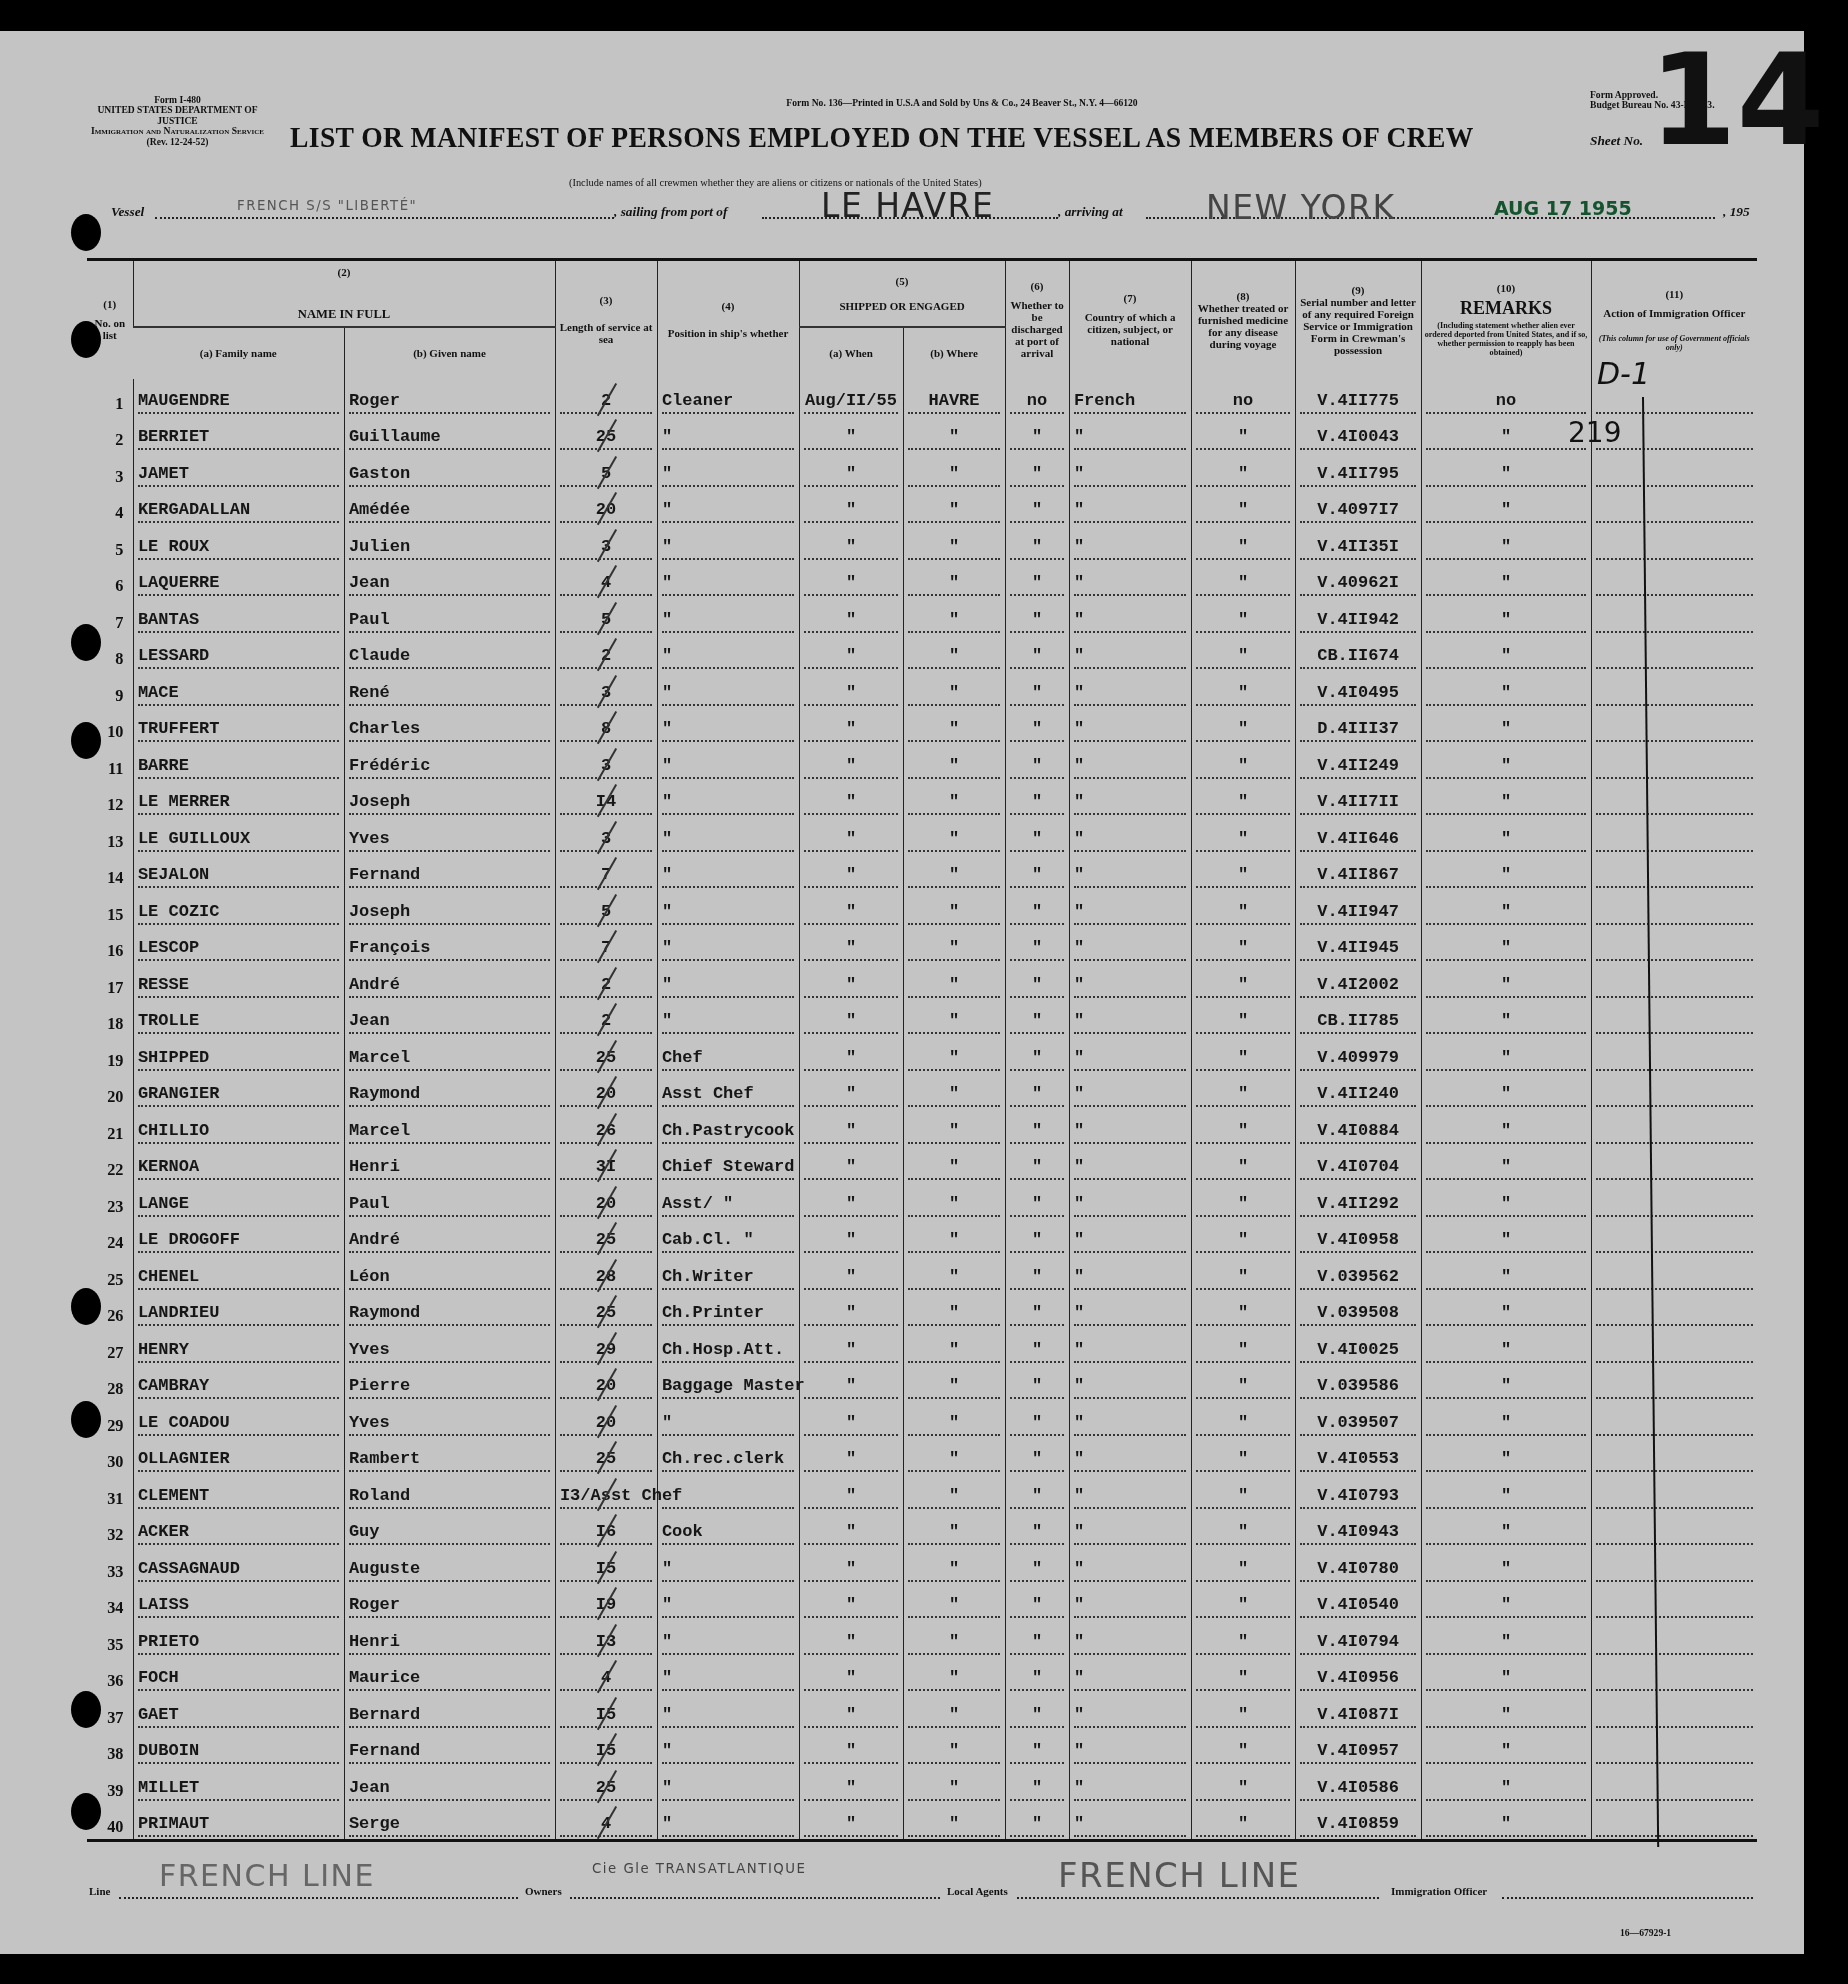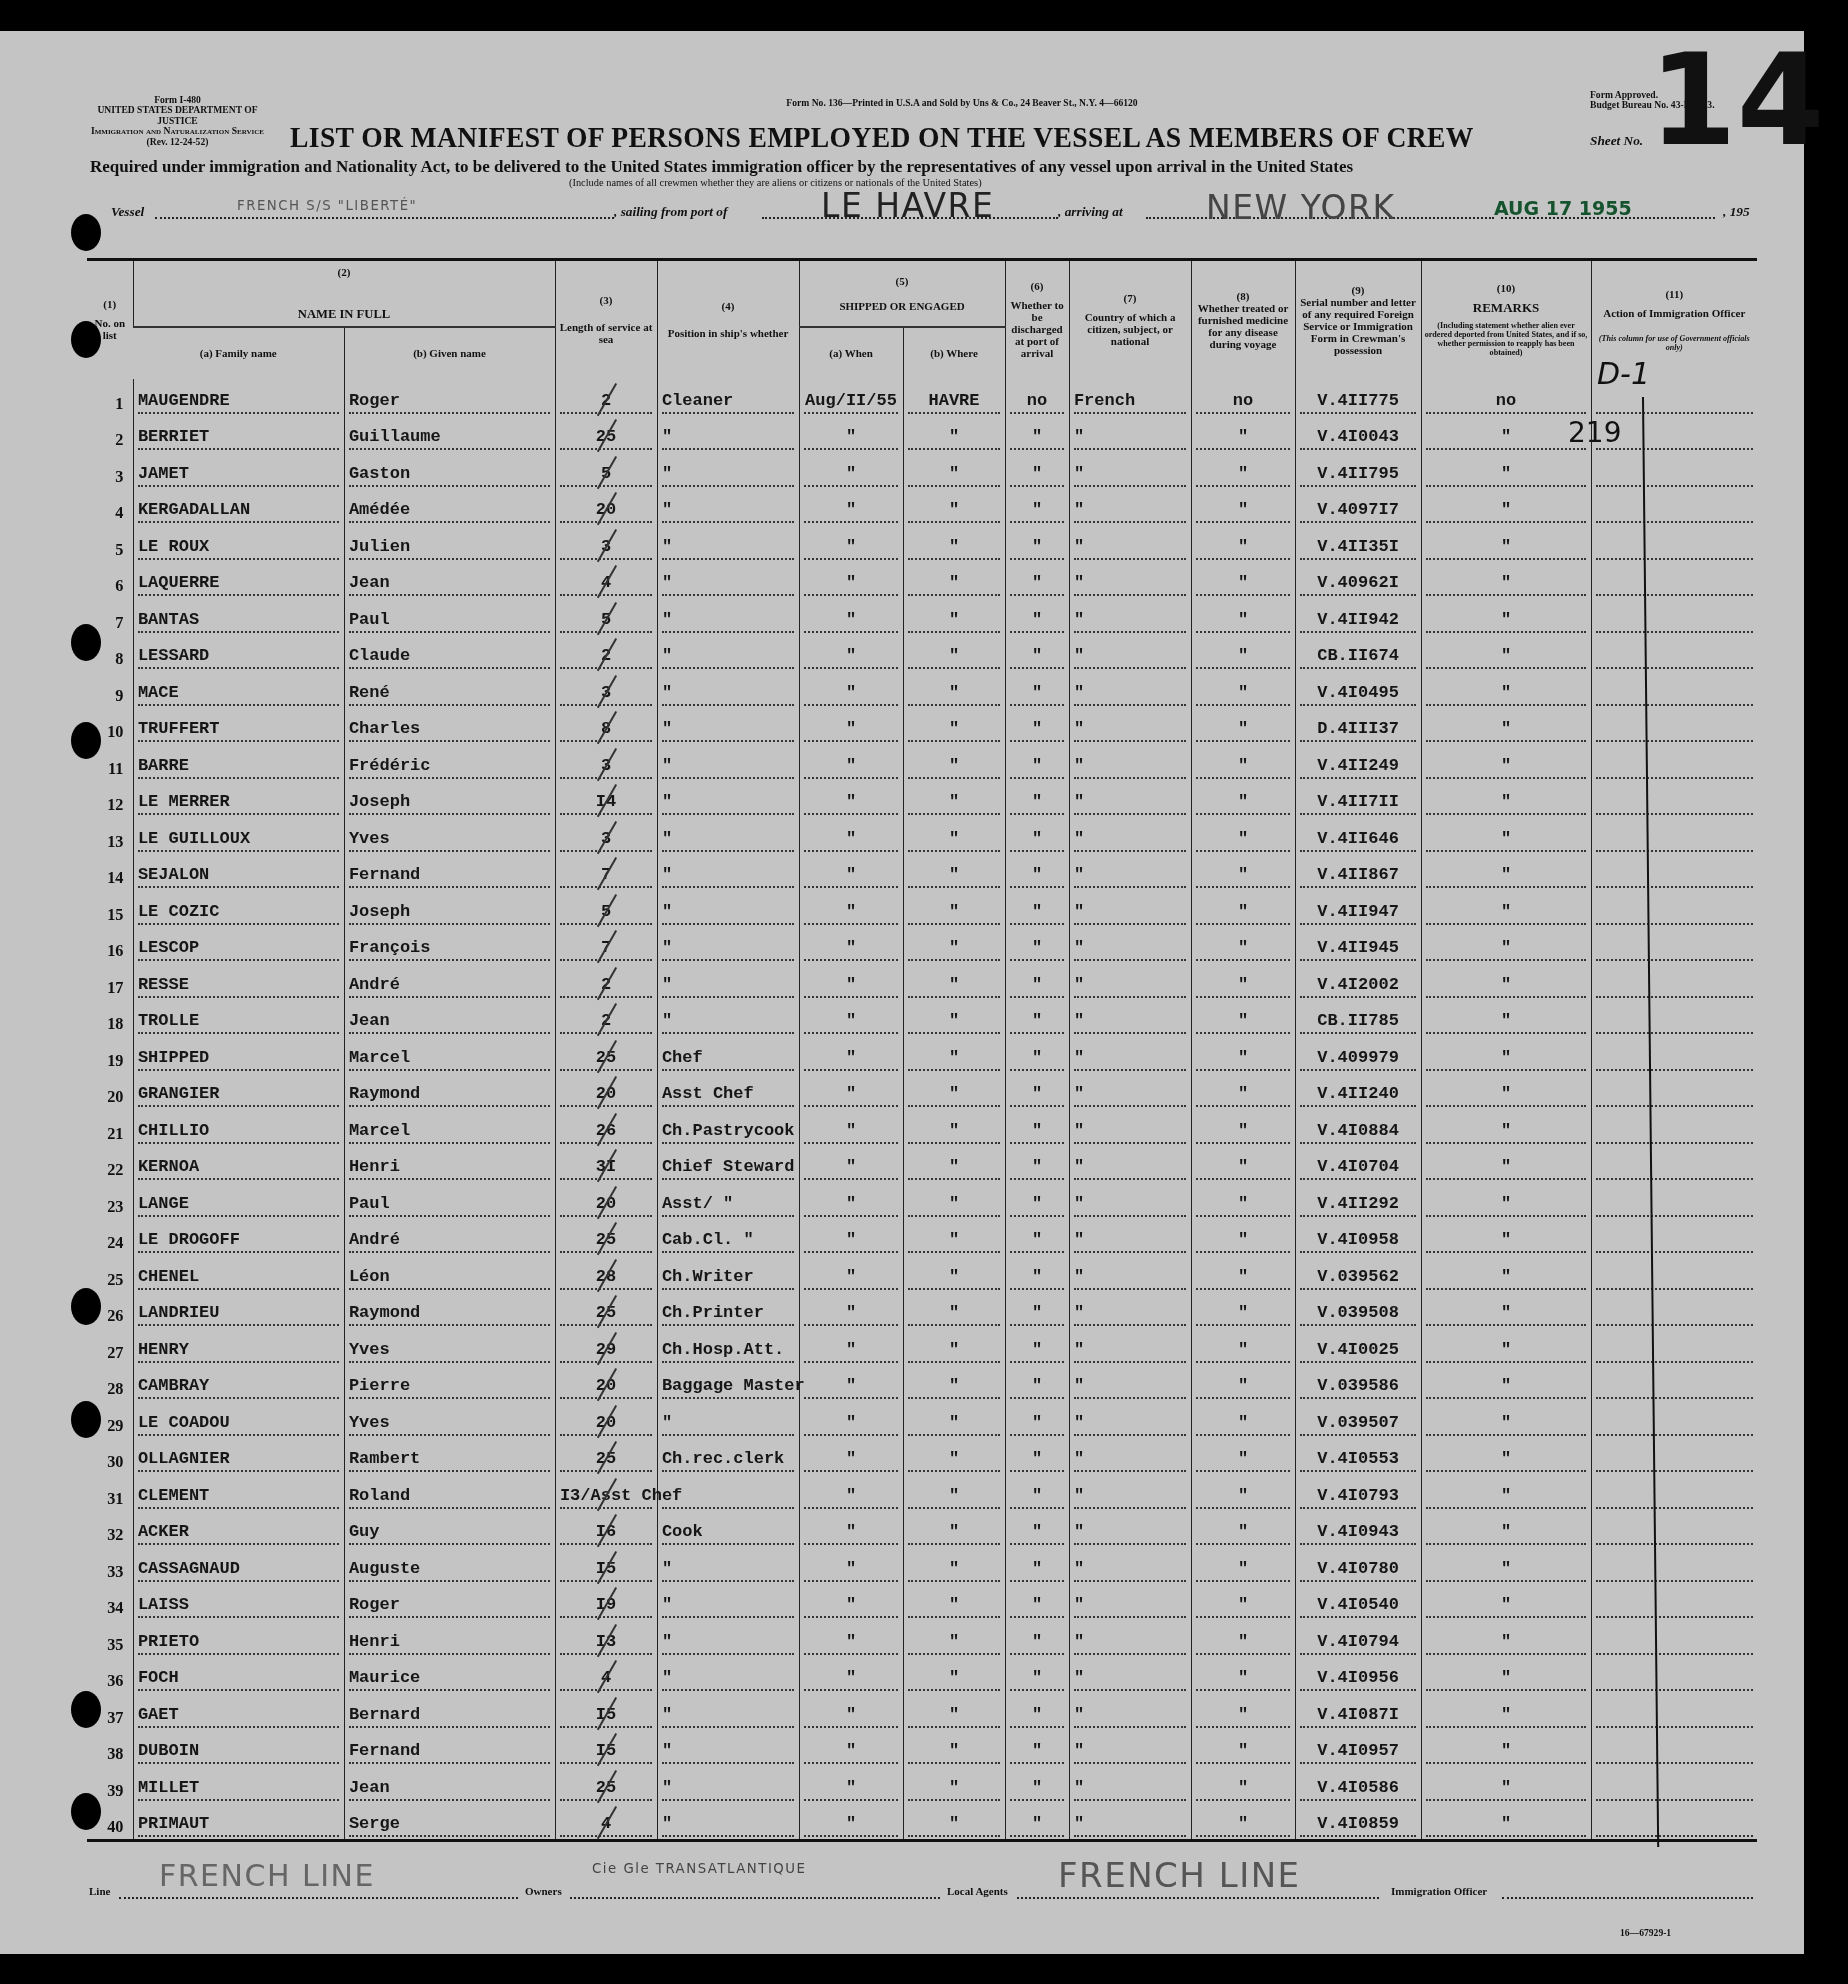--- a/index.html
+++ b/index.html
@@ -56,21 +56,20 @@
   <div class="abs hdr-small" style="left:1590px; top:59px; text-align:left;">
     <div>Form Approved.</div>
     <div>Budget Bureau No. 43-R204.3.</div>
   </div>
 
   <div class="abs hand" style="left:1649px; top:7.4px; font-size:126px; font-style:normal; font-weight:bold; line-height:126px;">14</div>
 
   <div class="abs title" style="left:290px; top:89px;">LIST OR MANIFEST OF PERSONS EMPLOYED ON THE VESSEL AS MEMBERS OF CREW</div>
   <div class="abs ital" style="left:1590px; top:102px; font-weight:bold;">Sheet No.</div>
 
-  <div class="abs subtitle" style="left:90px; top:126px;">Required under immigration and Nationality Act, to be delivered to the United States immigration officer by the representatives of any vessel upon arrival in the United States</div>
   <div class="abs note" style="left:569px; top:146px;">(Include names of all crewmen whether they are aliens or citizens or nationals of the United States)</div>
 
   <div class="abs" style="left:111px; top:167px; width:1642px; height:25px;">
     <span class="abs ital" style="left:0; top:6px; font-weight:bold;">Vessel</span>
     <span class="abs dots" style="left:44px; top:19px; width:459px;"></span>
     <span class="abs stamp" style="left:126px; top:0; font-size:13.3px;">FRENCH S/S "LIBERTÉ"</span>
     <span class="abs ital" style="left:503px; top:6px; font-weight:bold;">, sailing from port of</span>
     <span class="abs dots" style="left:651px; top:19px; width:296px;"></span>
     <span class="abs stamp" style="left:710px; top:-12px; font-size:33px; color:#222;">LE HAVRE</span>
     <span class="abs ital" style="left:947px; top:6px; font-weight:bold;">, arriving at</span>
@@ -130,21 +129,21 @@
         <th rowspan="3">
             <div>(8)</div>
             <div>Whether treated or furnished medicine for any disease during voyage</div>
           </th>
         <th rowspan="3">
             <div>(9)</div>
             <div>Serial number and letter of any required Foreign Service or Immigration Form in Crewman's possession</div>
           </th>
         <th rowspan="3">
             <div>(10)</div>
-            <div style="margin:7.4px 0;font-size:13px;">REMARKS</div>
+            <div style="margin:7.4px 0;font-size:18px;">REMARKS</div>
             <div style="font-size:8.1px;line-height:9px;">(Including statement whether alien ever ordered deported from United States, and if so, whether permission to reapply has been obtained)</div>
           </th>
         <th rowspan="3">
             <div>(11)</div>
             <div style="margin:7.4px 0 15px;">Action of Immigration Officer</div>
             <div style="font-size:8.1px;line-height:9px;font-style:italic;">(This column for use of Government officials only)</div>
           </th>
       </tr>
       <tr class="sub" style="height:52px;">
         <th>(a) Family name</th>

